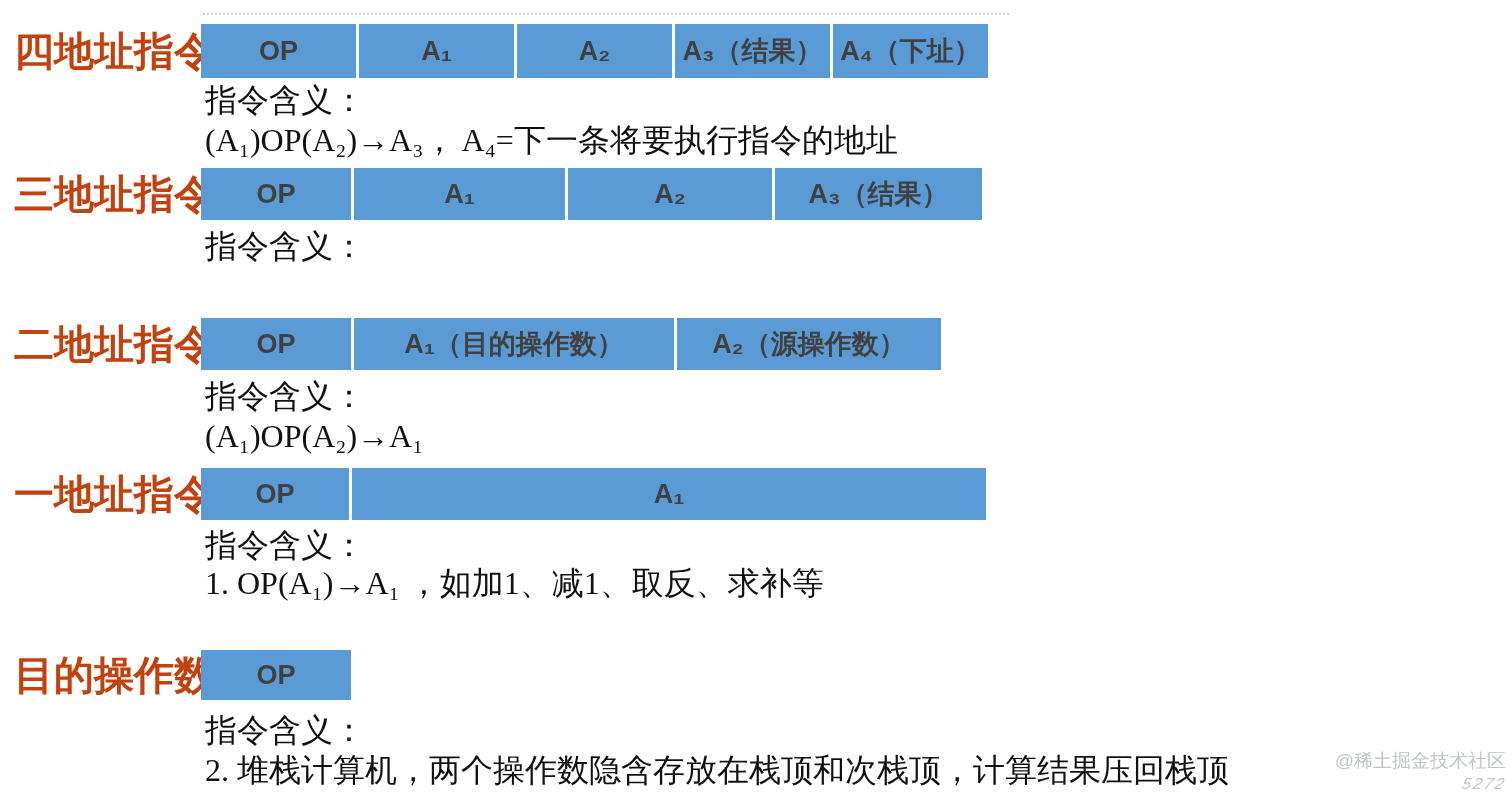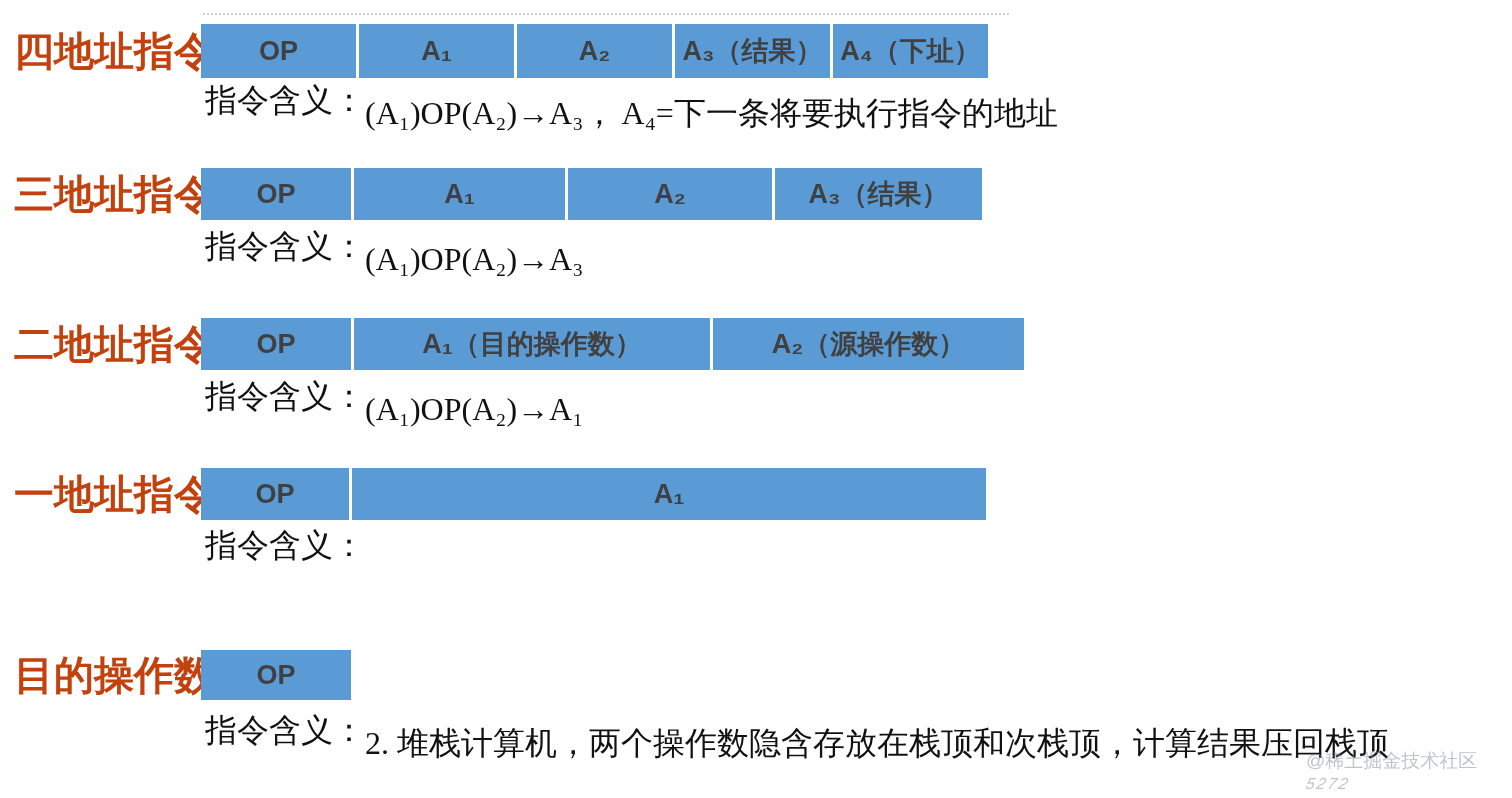--- a/index.html
+++ b/index.html
@@ -55,29 +55,30 @@
     white-space: nowrap;
   }
   .desc {
     position: absolute;
     left: 205px;
     display: flex;
     font-size: 32px;
     color: #111111;
     line-height: 40px;
     white-space: nowrap;
+    flex-direction: column;
   }
   .desc-label { flex: none; }
-  .desc-lines > div { white-space: nowrap; margin-top: 13px; }
+  .desc-lines > div { white-space: nowrap; }
   .watermark {
     position: absolute;
     right: 6px;
     top: 748px;
     width: 200px;
-    text-align: left;
+    text-align: right;
     color: #8e959b;
     opacity: 0.55;
     z-index: 5;
     font-family: "Liberation Sans", "DejaVu Sans", sans-serif;
     pointer-events: none;
   }
   .watermark .wm-line1 { font-size: 19px; }
   .watermark .wm-line2 {
     font-size: 16px;
     font-style: italic;
@@ -113,50 +114,48 @@
   <div class="row" style="top:168px">
     <div class="row-label" style="height:52px">三地址指令</div>
     <div class="bar" style="height:52px">
       <div class="cell" style="width:150px">OP</div>
       <div class="cell" style="width:211px">A₁</div>
       <div class="cell" style="width:204px">A₂</div>
       <div class="cell" style="width:207px">A₃（结果）</div>
     </div>
     <div class="desc" style="top:58px">
       <span class="desc-label">指令含义：</span>
-      <div class="desc-lines">
-        <div>(A₁)OP(A₂)→A₃</div>
-      </div>
     </div>
   </div>
 
   <div class="row" style="top:318px">
     <div class="row-label" style="height:52px">二地址指令</div>
     <div class="bar" style="height:52px">
       <div class="cell" style="width:150px">OP</div>
-      <div class="cell" style="width:356px">A₁（目的操作数）</div>
-      <div class="cell" style="width:311px">A₂（源操作数）</div>
+      <div class="cell" style="width:320px">A₁（目的操作数）</div>
+      <div class="cell" style="width:264px">A₂（源操作数）</div>
     </div>
     <div class="desc" style="top:58px">
       <span class="desc-label">指令含义：</span>
       <div class="desc-lines">
         <div>(A₁)OP(A₂)→A₁</div>
       </div>
     </div>
   </div>
 
   <div class="row" style="top:468px">
     <div class="row-label" style="height:52px">一地址指令</div>
     <div class="bar" style="height:52px">
       <div class="cell" style="width:148px">OP</div>
       <div class="cell" style="width:634px">A₁</div>
     </div>
     <div class="desc" style="top:58px; line-height:38px">
       <span class="desc-label">指令含义：</span>
       <div class="desc-lines">
+        <div>1. OP(A₁)→A₁ ，如加1、减1、取反、求补等</div>
       </div>
     </div>
   </div>
 
   <div class="row" style="top:650px">
     <div class="row-label" style="height:50px">目的操作数</div>
     <div class="bar" style="height:50px">
       <div class="cell" style="width:150px">OP</div>
     </div>
     <div class="desc" style="top:60px">

